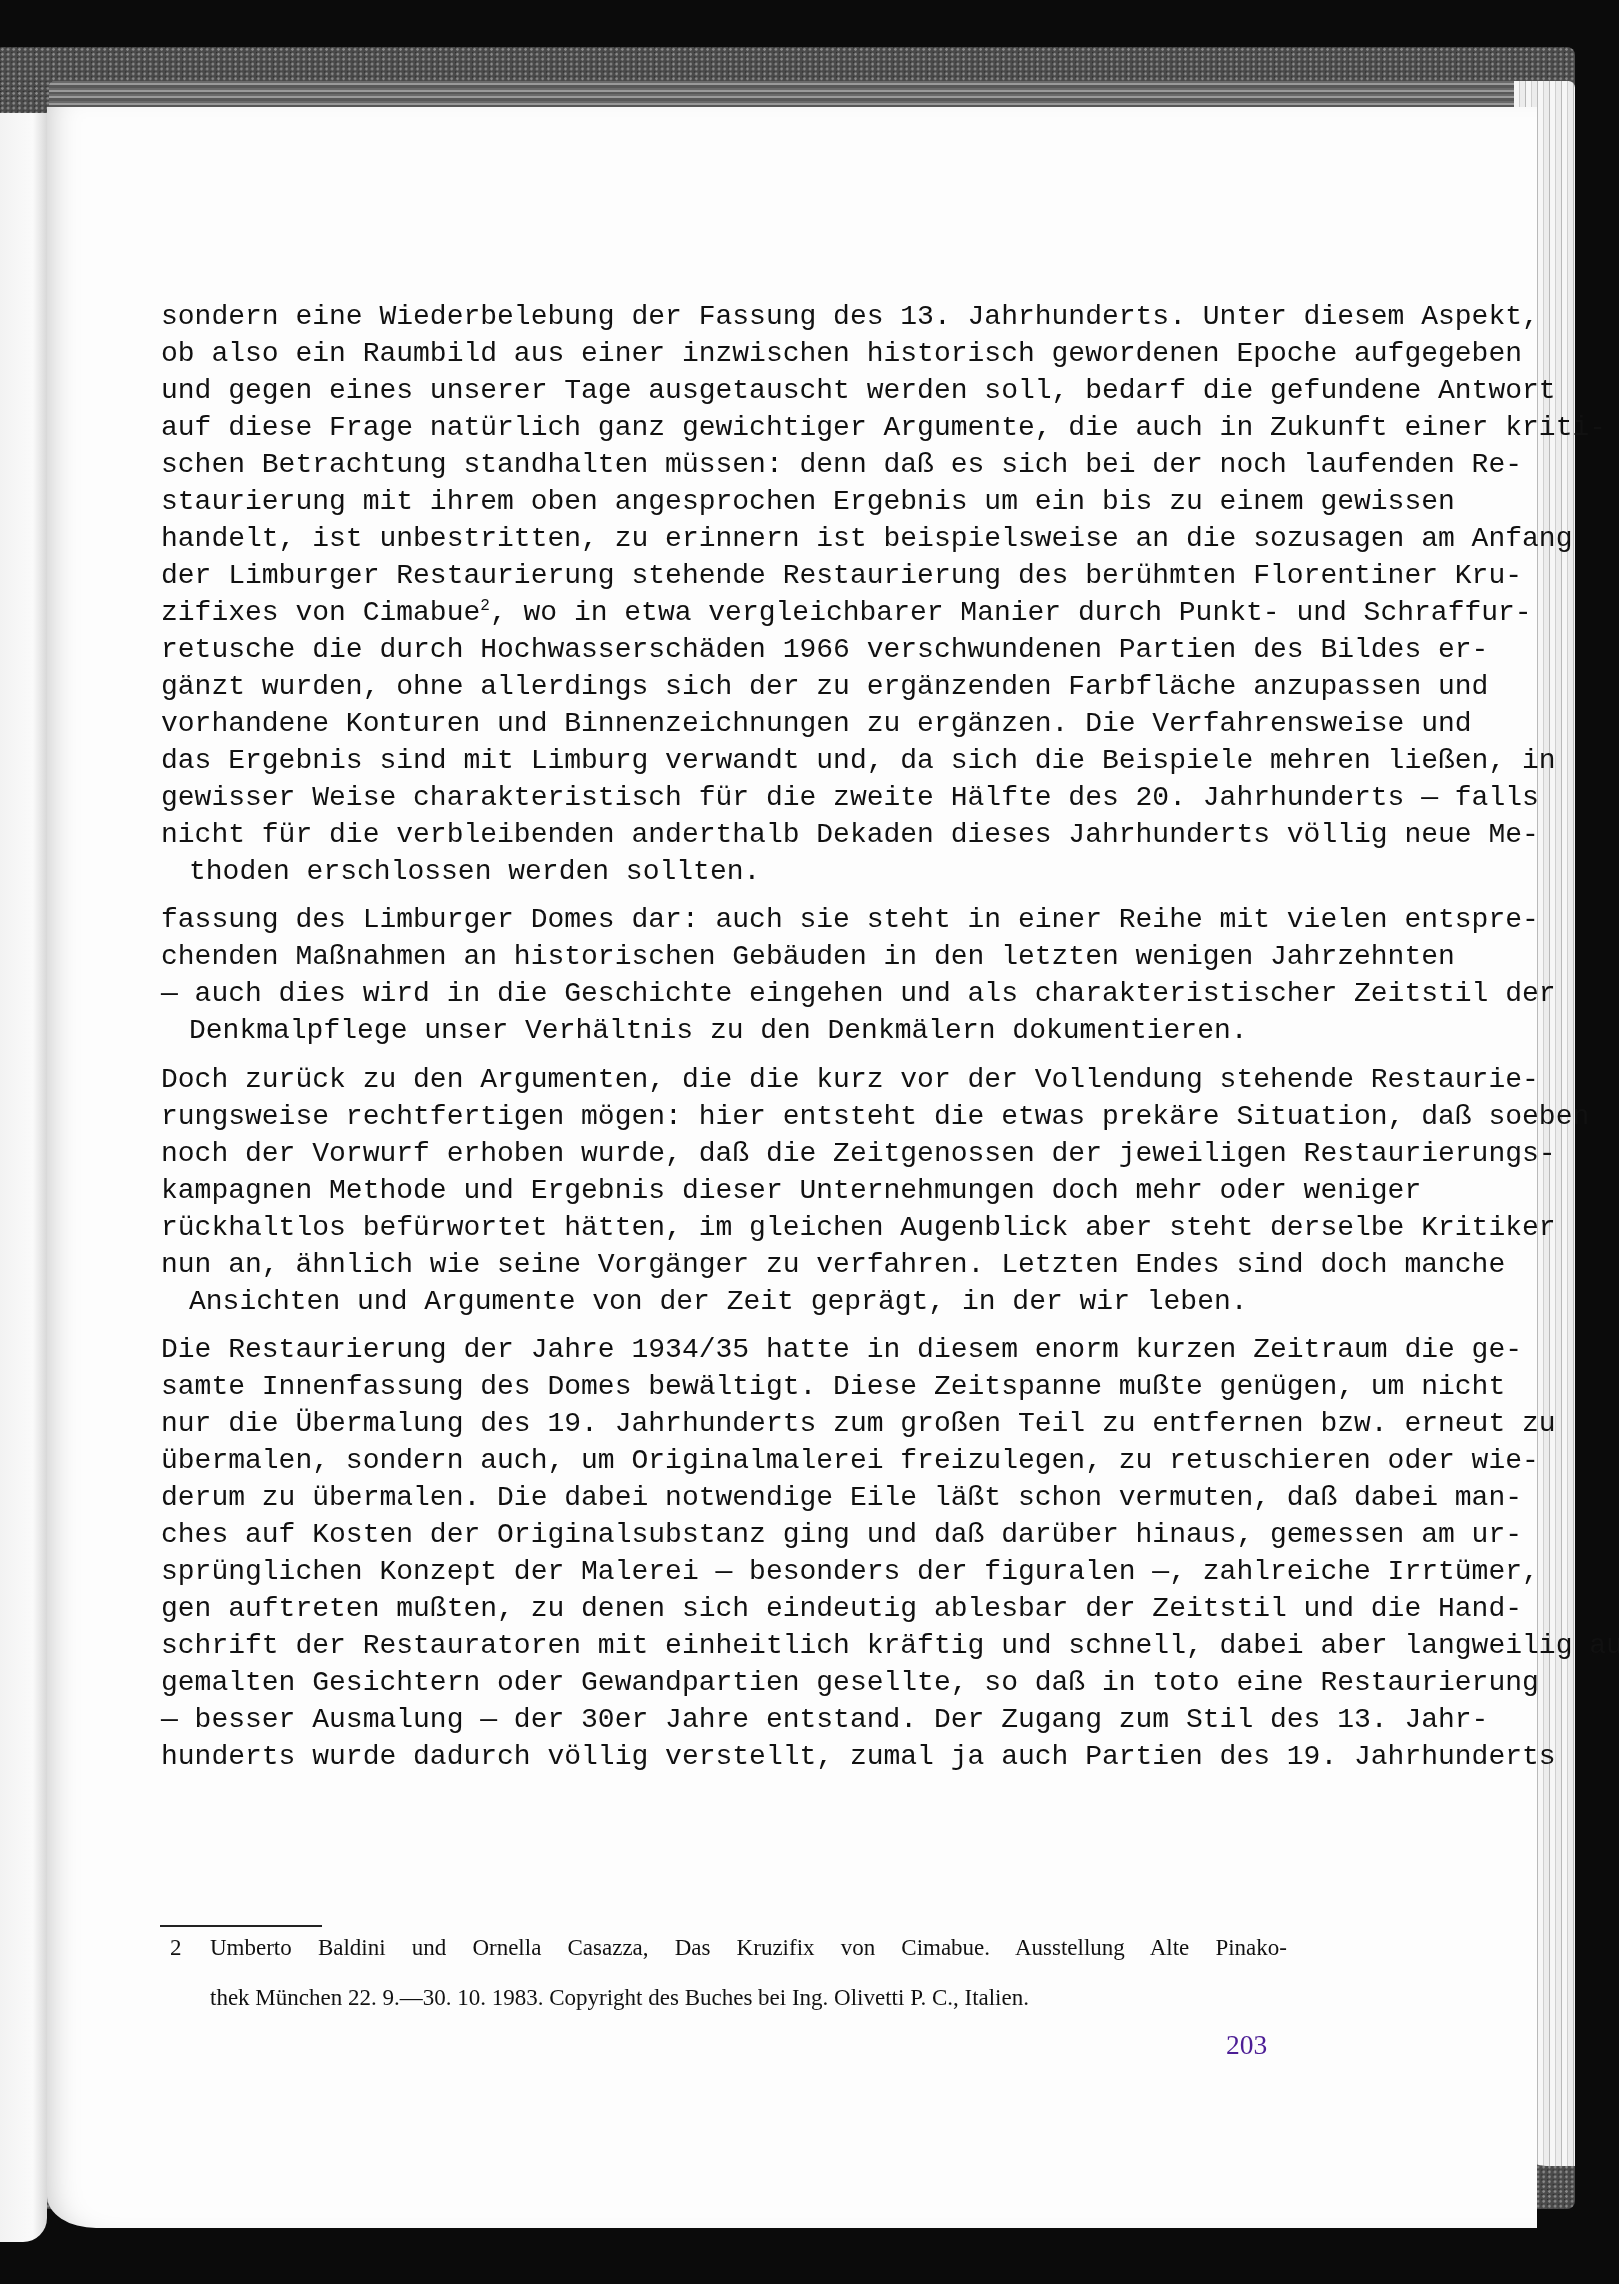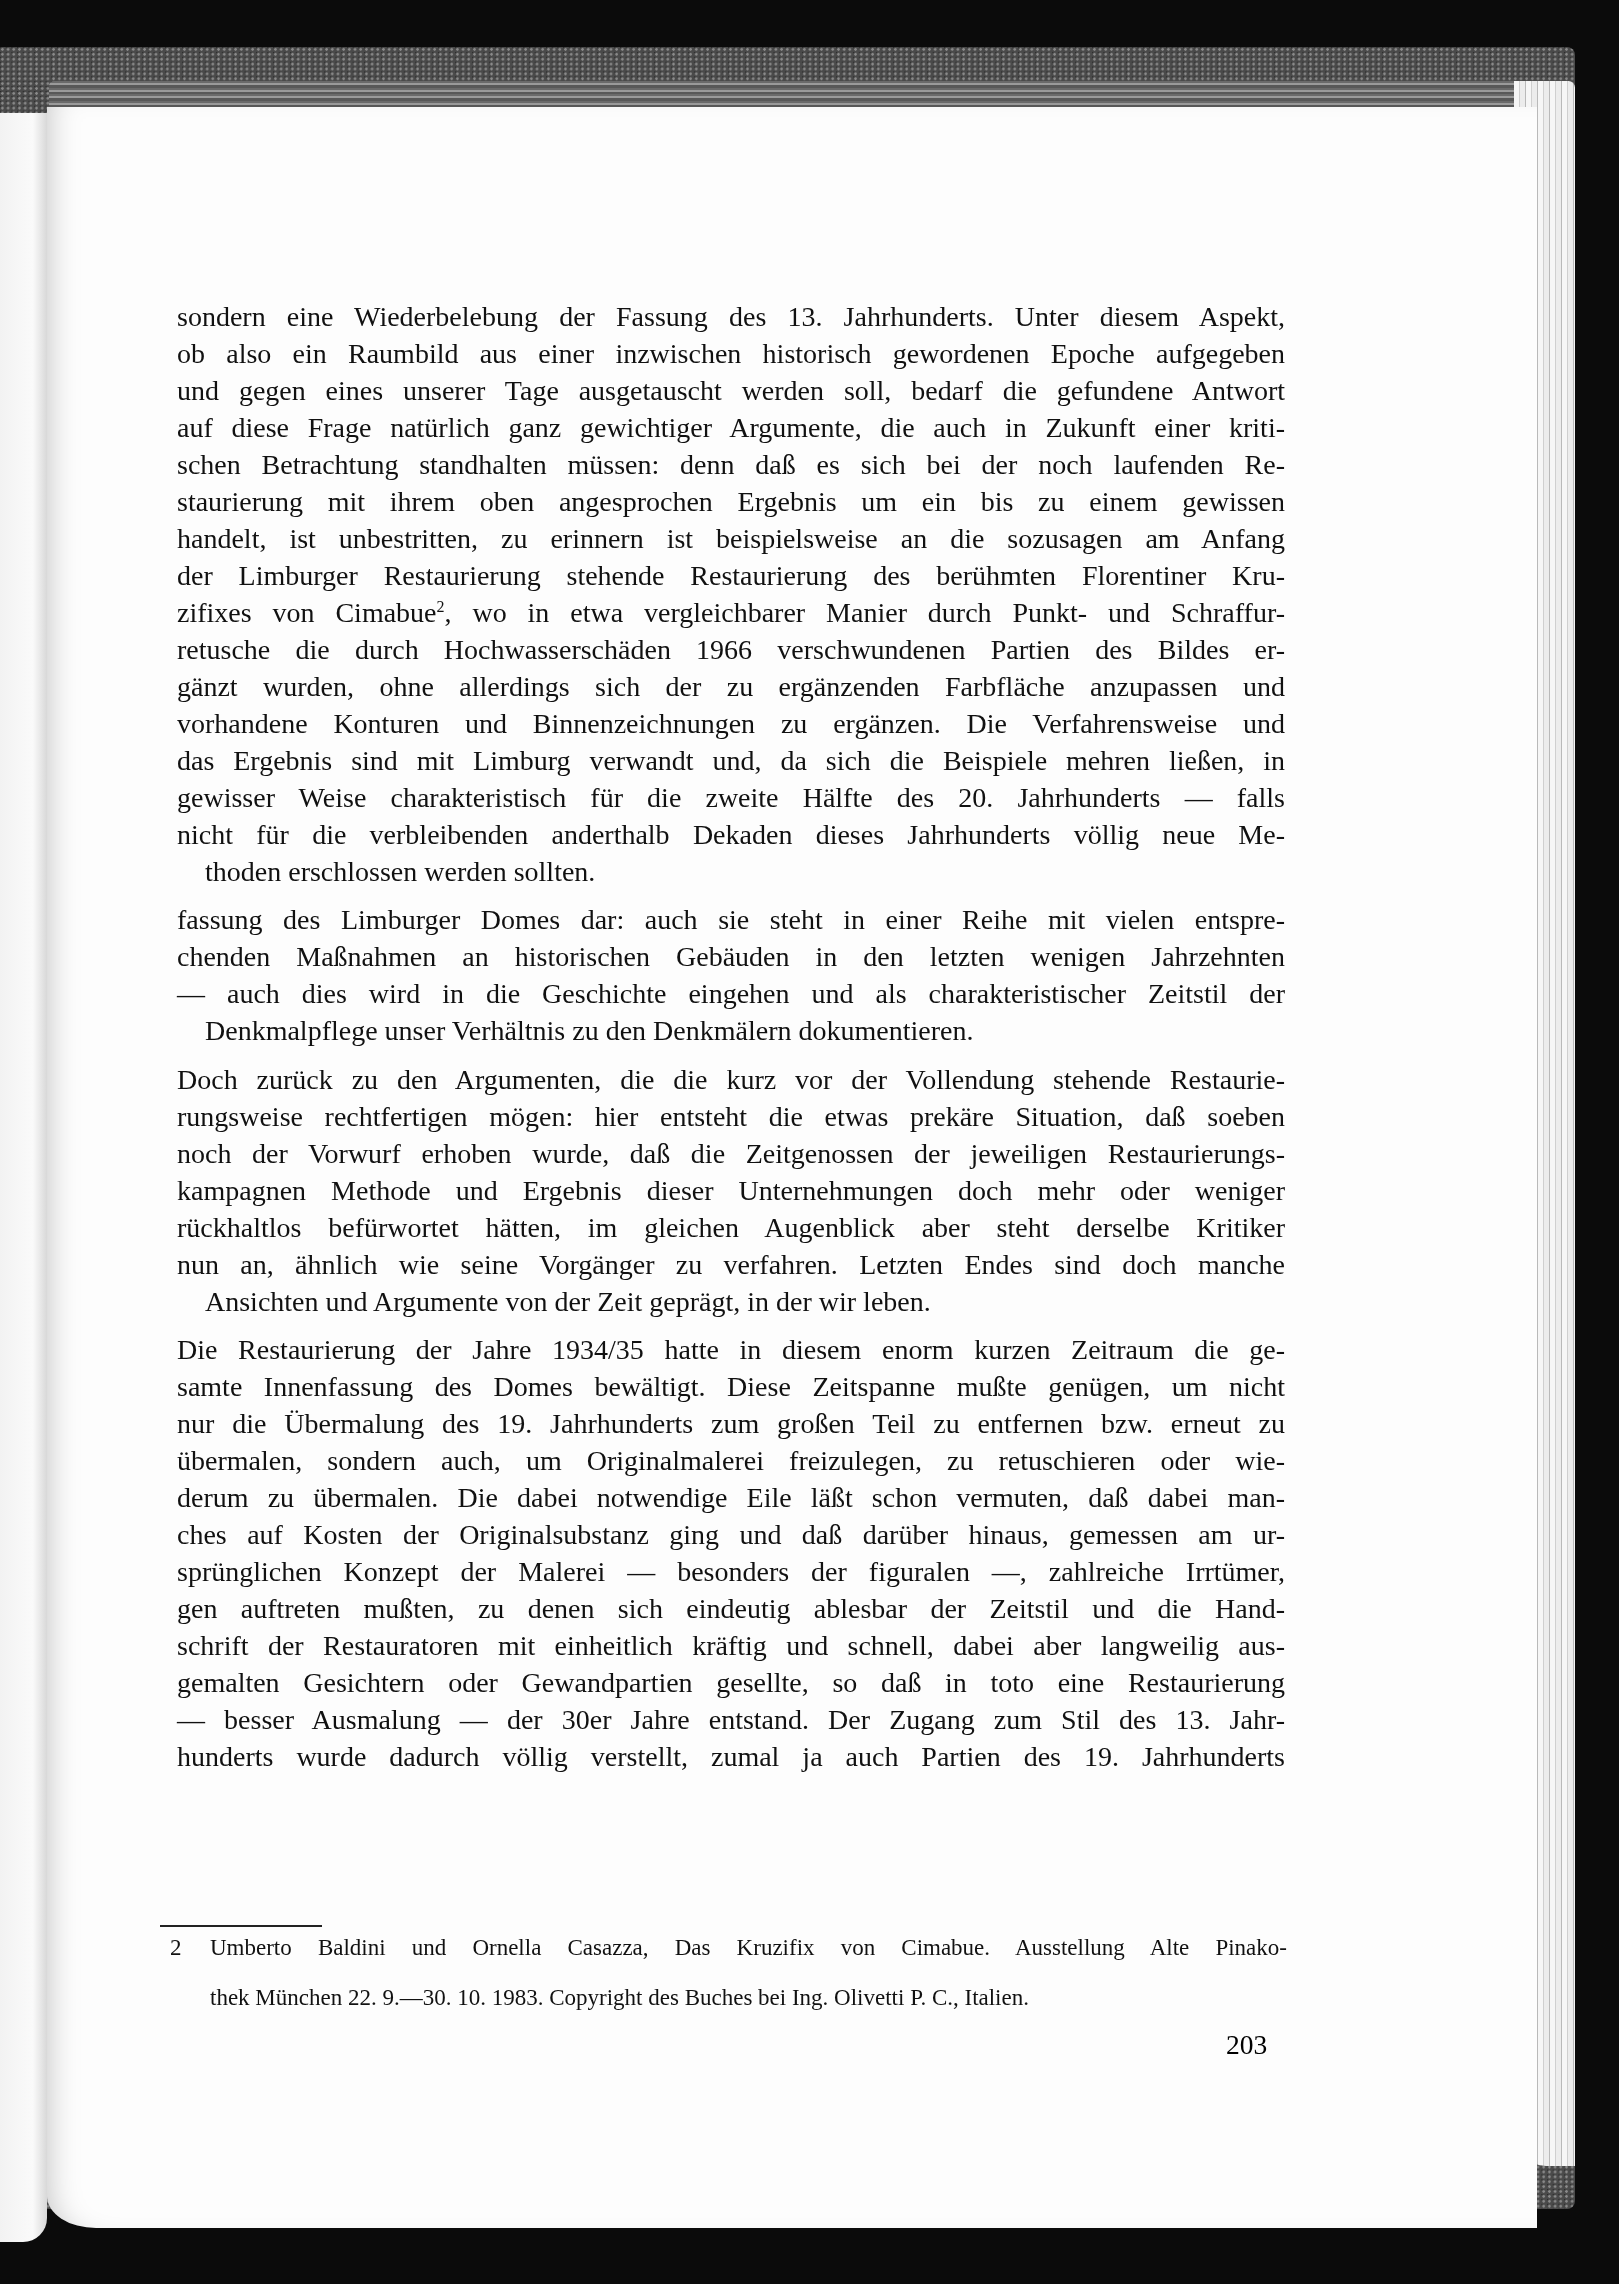--- a/index.html
+++ b/index.html
@@ -68,33 +68,33 @@
     .footnote {
       position: absolute; left: 170px; top: 1931px; width: 1117px;
       font-size: 23px; line-height: 30px; color: #111;
     }
     .footnote .fn-num { position: absolute; left: 0; top: 0; }
     .footnote .fn-body { position: absolute; left: 40px; top: 0; width: 1077px; }
     .footnote .fn-line { display: block; white-space: nowrap; text-align: justify; text-align-last: justify; }
     .footnote .fn-line.last { text-align-last: left; margin-top: 20px; }
     .page-number {
       position: absolute; left: 1226px; top: 2030px;
-      font-size: 27.5px; color: #000000;
+      font-size: 27.5px; color: #4c1d95;
     }
   </style>
 </head>
 <body>
 
 <div class="cover"></div>
 <div class="top-edges"></div>
 <div class="right-edges"></div>
 <div class="left-page"></div>
 
 <div class="page">
-  <div class="text-block" style="left:130px; top:191px;">
+  <div class="text-block" style="left:114px; top:191px;font-family:Liberation Mono, monospace;">
 
     <div class="para para-1">
       <span class="line">sondern eine Wiederbelebung der Fassung des 13. Jahrhunderts. Unter diesem Aspekt,</span>
       <span class="line">ob also ein Raumbild aus einer inzwischen historisch gewordenen Epoche aufgegeben</span>
       <span class="line">und gegen eines unserer Tage ausgetauscht werden soll, bedarf die gefundene Antwort</span>
       <span class="line">auf diese Frage natürlich ganz gewichtiger Argumente, die auch in Zukunft einer kriti-</span>
       <span class="line">schen Betrachtung standhalten müssen: denn daß es sich bei der noch laufenden Re-</span>
       <span class="line">staurierung mit ihrem oben angesprochen Ergebnis um ein bis zu einem gewissen</span>
       <span class="line">handelt, ist unbestritten, zu erinnern ist beispielsweise an die sozusagen am Anfang</span>
       <span class="line">der Limburger Restaurierung stehende Restaurierung des berühmten Florentiner Kru-</span>

